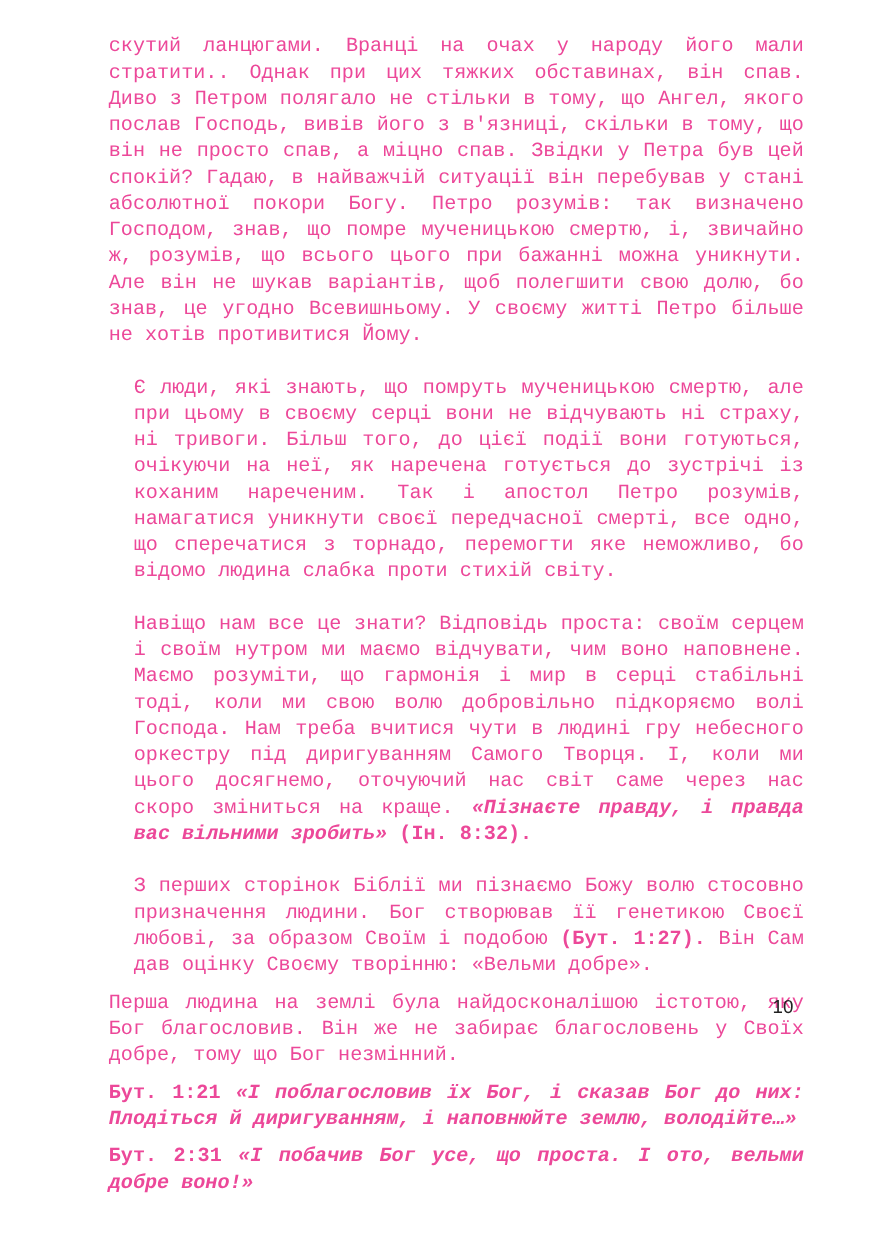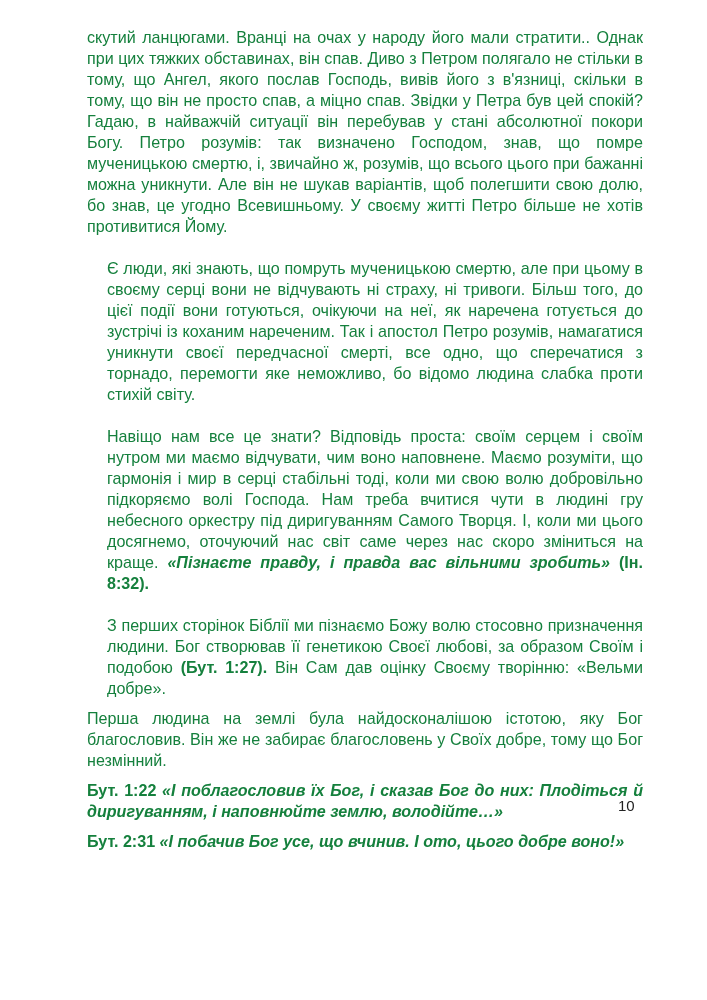--- a/index.html
+++ b/index.html
@@ -2,21 +2,21 @@
 <html><head>
   <meta charset="utf-8">
   <style>
     html, body { margin: 0; padding: 0; background: #ffffff; }
     body { width: 707px; height: 1000px; position: relative; overflow: hidden; }
     .page {
       position: absolute; left: 0; top: 0; width: 707px; height: 1000px; background: #ffffff;
     }
     .content {
       position: absolute; left: 87px; top: 27px; width: 556px;
-      font-family: Liberation Sans, sans-serif; font-size: 16.1px; line-height: 21px; color: #15803d;
+      font-family: Liberation Mono, monospace; font-size: 16.1px; line-height: 21px; color: #ec4899;
     }
     .para { margin: 0; text-align: justify; }
     .para.gap-lg { margin-top: 21px; margin-left: 20px; }
     .para.gap-sm { margin-top: 9px; }
     .quote { font-weight: bold; font-style: italic; }
     .ref { font-weight: bold; }
     .page-number {
       position: absolute; left: 618px; top: 797px;
       font-family: "Liberation Sans", sans-serif; font-size: 15px; color: #222;
     }
@@ -41,24 +41,24 @@
 
     <p class="para gap-lg">
       <span>З перших сторінок Біблії ми пізнаємо Божу волю стосовно призначення людини. Бог створював її генетикою Своєї любові, за образом Своїм і подобою </span><span class="ref">(Бут. 1:27).</span><span> Він Сам дав оцінку Своєму творінню: «Вельми добре».</span>
     </p>
 
     <p class="para gap-sm">
       <span>Перша людина на землі була найдосконалішою істотою, яку Бог благословив. Він же не забирає благословень у Своїх добре, тому що Бог незмінний.</span>
     </p>
 
     <p class="para gap-sm">
-      <span class="ref">Бут. 1:22 </span><span class="quote">«І поблагословив їх Бог, і сказав Бог до них: Плодіться й диригуванням, і наповнюйте землю, володійте…»</span>
+      <span class="ref">Бут. 1:21 </span><span class="quote">«І поблагословив їх Бог, і сказав Бог до них: Плодіться й диригуванням, і наповнюйте землю, володійте…»</span>
     </p>
 
     <p class="para gap-sm">
-      <span class="ref">Бут. 2:31 </span><span class="quote">«І побачив Бог усе, що вчинив. І ото, цього добре воно!»</span>
+      <span class="ref">Бут. 2:31 </span><span class="quote">«І побачив Бог усе, що проста. І ото, вельми добре воно!»</span>
     </p>
 
 
   </div>
 
   <div class="page-number">10</div>
 </div>
 
 </body></html>

